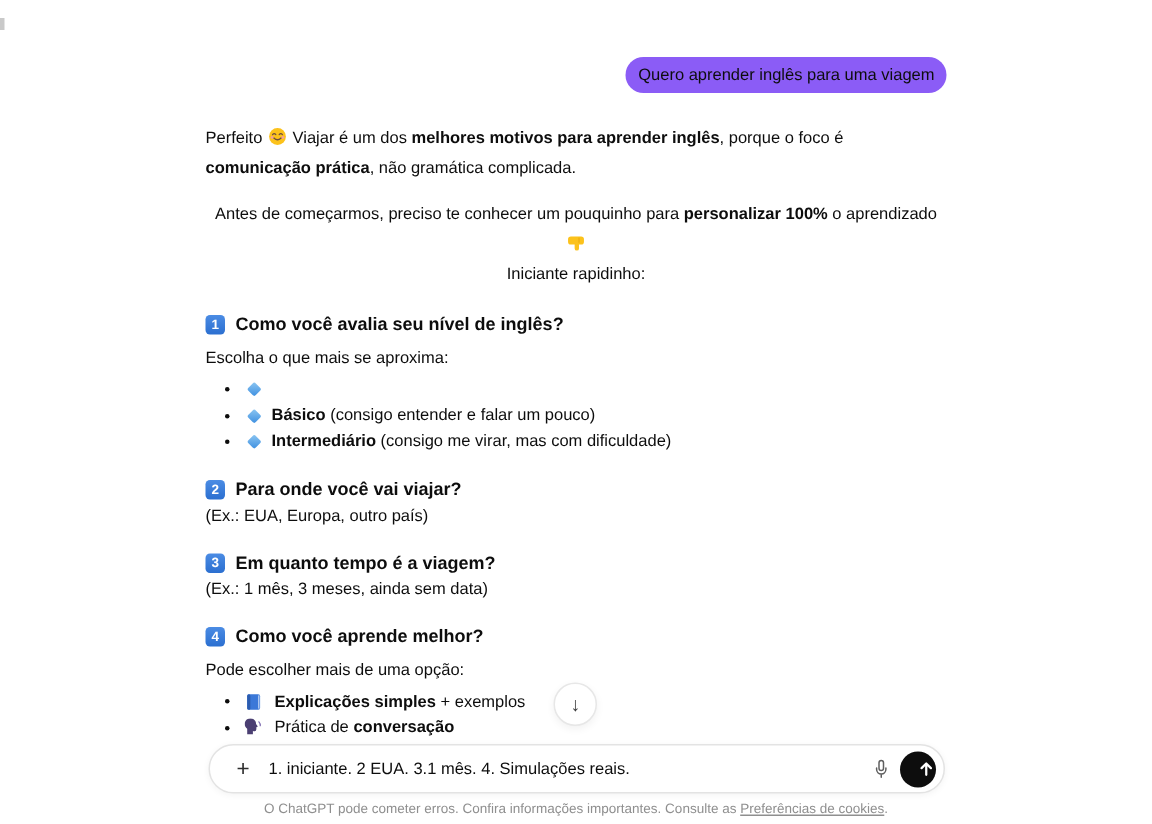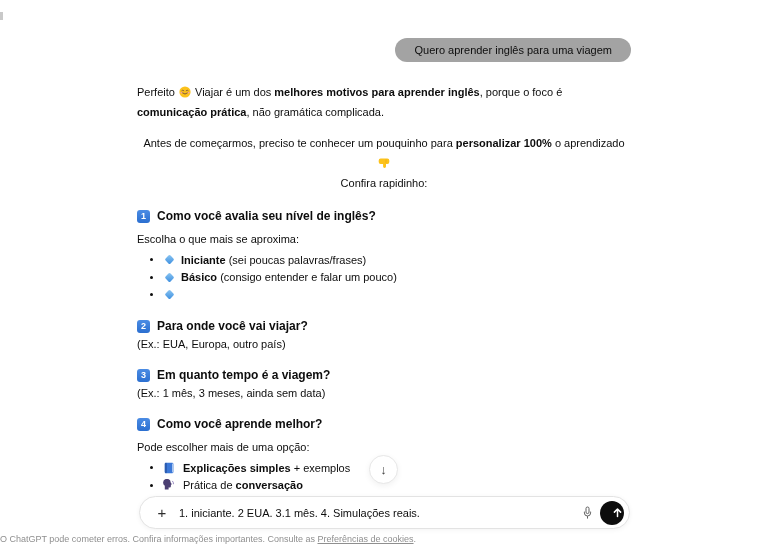--- a/index.html
+++ b/index.html
@@ -4,21 +4,21 @@
 <style>
   * { margin:0; padding:0; box-sizing:border-box; }
   html,body { width:768px; height:549px; }
   body { font-family:"Liberation Sans","DejaVu Sans",sans-serif; background:#fff; color:#0d0d0d; }
   .page { position:relative; width:768px; height:549px; background:#fff; overflow:hidden; }
   .edge-artifact { position:absolute; left:0; top:12px; width:3px; height:8px; background:#c9c9c9; }
 
   .column { position:absolute; left:137px; top:0; width:494px; }
 
   .bubble-row { margin-top:38px; display:flex; justify-content:flex-end; }
-  .bubble { background:#a3a3a3; border-radius:14px; padding:5px 19px; font-size:11px; line-height:14px; color:#0d0d0d; }
+  .bubble { background:#8b5cf6; border-radius:14px; padding:5px 8px; font-size:11px; line-height:14px; color:#0d0d0d; }
 
   .assistant { margin-top:20px; font-size:11px; }
   .p { line-height:20px; }
   .p + .p { margin-top:11px;text-align:center; }
   b { font-weight:700; }
 
   .q-heading { margin-top:15px; font-size:12px; font-weight:700; line-height:16px; display:flex; align-items:center; }
   .keycap { display:inline-flex; align-items:center; justify-content:center; width:13px; height:13px; border-radius:3px;
             background:linear-gradient(180deg,#4b8ce4,#2b6fd0); color:#fff; font-size:9px; font-weight:700; margin-right:7px; flex:0 0 auto; }
   .q-sub { margin-top:8px; line-height:15px; }
@@ -43,21 +43,21 @@
               border:1px solid #e3e3e3; border-radius:17px; box-shadow:0 1px 5px rgba(0,0,0,0.05);
               display:flex; align-items:center; padding:0 5px 0 12px; }
   .plus-btn { width:20px; height:20px; display:flex; align-items:center; justify-content:center;
               font-size:15px; color:#2d2d2d; cursor:pointer; flex:0 0 auto; }
   .composer-input { flex:1; border:none; outline:none; font-family:inherit; font-size:11px; color:#0d0d0d;
                     margin-left:7px; background:transparent; }
   .mic-btn { width:20px; height:20px; display:flex; align-items:center; justify-content:center; cursor:pointer; flex:0 0 auto; margin-right:8px; }
   .send-btn { width:24px; height:24px; border-radius:50%; background:#0d0d0d; display:flex; align-items:center;
               justify-content:center; cursor:pointer; flex:0 0 auto; }
 
-  .footer { position:absolute; left:0; top:533px; width:768px; text-align:left; font-size:9px; color:#8f8f8f; line-height:12px; }
+  .footer { position:absolute; left:0; top:533px; width:768px; text-align:center; font-size:9px; color:#8f8f8f; line-height:12px; }
   .footer a { color:#8f8f8f; text-decoration:underline; cursor:pointer; }
 </style>
 </head>
 <body>
 
 <div class="page">
   <div class="edge-artifact"></div>
 
   <div class="column">
 
@@ -76,42 +76,42 @@
               <circle cx="2.4" cy="6.6" r="0.9" fill="#f59f9f"></circle>
               <circle cx="9.6" cy="6.6" r="0.9" fill="#f59f9f"></circle>
             </svg></span><span> Viajar é um dos </span><b>melhores motivos para aprender inglês</b><span>, porque o foco é </span><b>comunicação prática</b><span>, não gramática complicada.</span>
       </div>
 
       <div class="p">
         <span>Antes de começarmos, preciso te conhecer um pouquinho para </span><b>personalizar 100%</b><span> o aprendizado </span><span class="emoji emoji-inline"><svg width="12" height="12" viewBox="0 0 12 12">
               <path d="M2.6,1.6 h6.8 a1.9,1.9 0 0 1 1.9,1.9 v1.6 a1.9,1.9 0 0 1 -1.9,1.9 H8 v2.6 a1.45,1.45 0 0 1 -2.9,0 V7 H2.6 a1.9,1.9 0 0 1 -1.9,-1.9 V3.5 a1.9,1.9 0 0 1 1.9,-1.9 z" fill="#fcc21b"></path>
               <path d="M8,2.4 v3.4" stroke="#e8a80c" stroke-width="0.6"></path>
             </svg></span><br>
-        <span>Confira rapidinho:</span>
+        <span>Iniciante rapidinho:</span>
       </div>
 
       <div class="q-heading">
         <span class="keycap">1</span>
         <span>Como você avalia seu nível de inglês?</span>
       </div>
       <div class="q-sub">Escolha o que mais se aproxima:</div>
       <div class="opt-list">
         <div class="opt">
           <span class="dot"></span>
           <span class="diamond"></span>
-          <span class="opt-text"><b>Iniciante</b><span> (sei poucas palavras/frases)</span></span>
         </div>
         <div class="opt">
           <span class="dot"></span>
           <span class="diamond"></span>
           <span class="opt-text"><b>Básico</b><span> (consigo entender e falar um pouco)</span></span>
         </div>
         <div class="opt">
           <span class="dot"></span>
           <span class="diamond"></span>
+          <span class="opt-text"><b>Intermediário</b><span> (consigo me virar, mas com dificuldade)</span></span>
         </div>
       </div>
 
       <div class="q-heading">
         <span class="keycap">2</span>
         <span>Para onde você vai viajar?</span>
       </div>
       <div class="hint">(Ex.: EUA, Europa, outro país)</div>
 
       <div class="q-heading">

